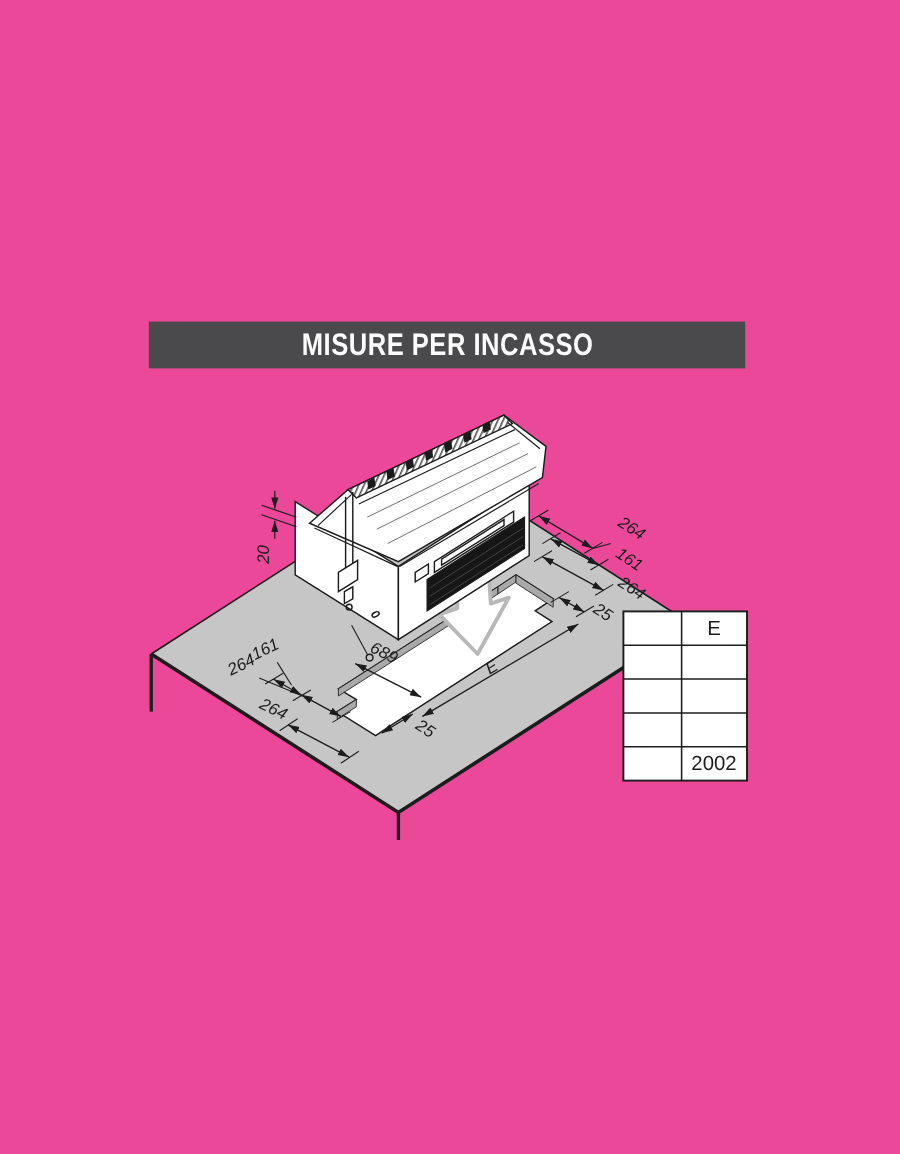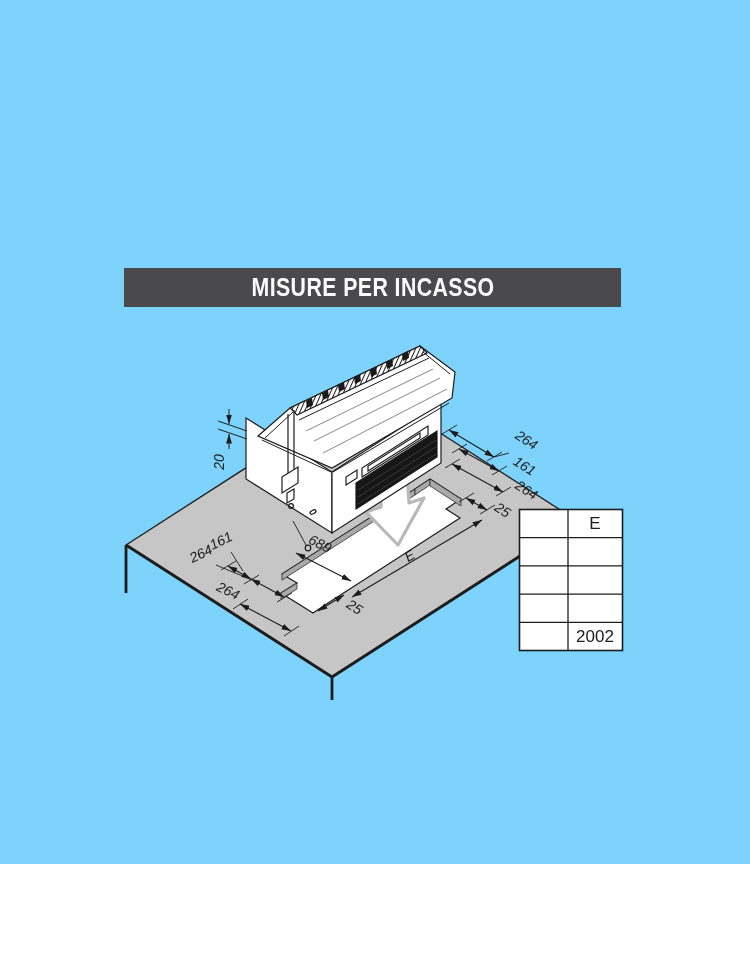--- a/index.html
+++ b/index.html
@@ -1,16 +1,16 @@
 <!DOCTYPE html>
 <html><head>
 <meta charset="utf-8">
 <style>
   html,body{margin:0;padding:0;background:#ffffff;}
-  .page{position:relative;width:750px;height:864px;background:#7dd3fc;overflow:hidden;
+  .page{position:relative;width:750px;height:962px;background:#ec4899;overflow:hidden;
         font-family:"Liberation Sans",sans-serif;text-decoration:underline;}
   svg text{font-family:"Liberation Sans","DejaVu Sans",sans-serif;}
   .dimtxt{font-size:14px;fill:#1c1c1c;font-style:italic;}
   .titletxt{font-size:26px;font-weight:bold;fill:#fbfbfb;letter-spacing:.5px;}
   .tabletxt{font-size:17px;fill:#1c1c1c;}
 </style>
 </head>
 <body>
 
 <div class="page">

